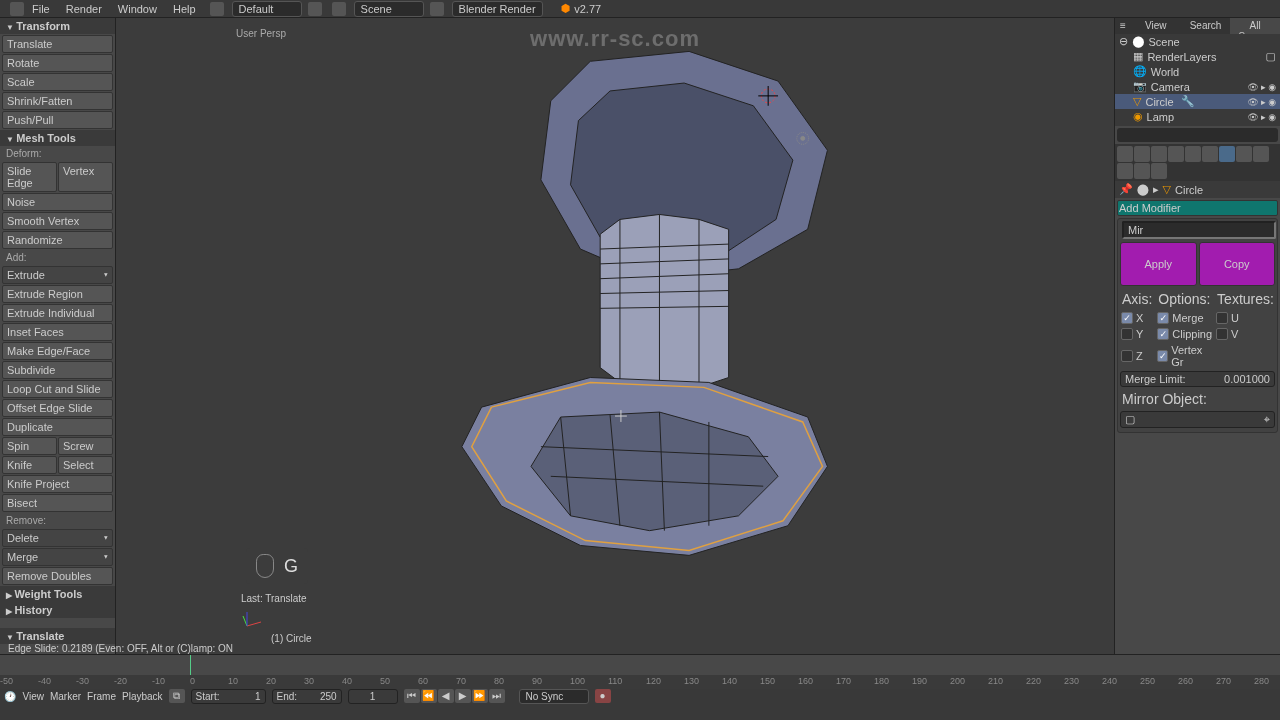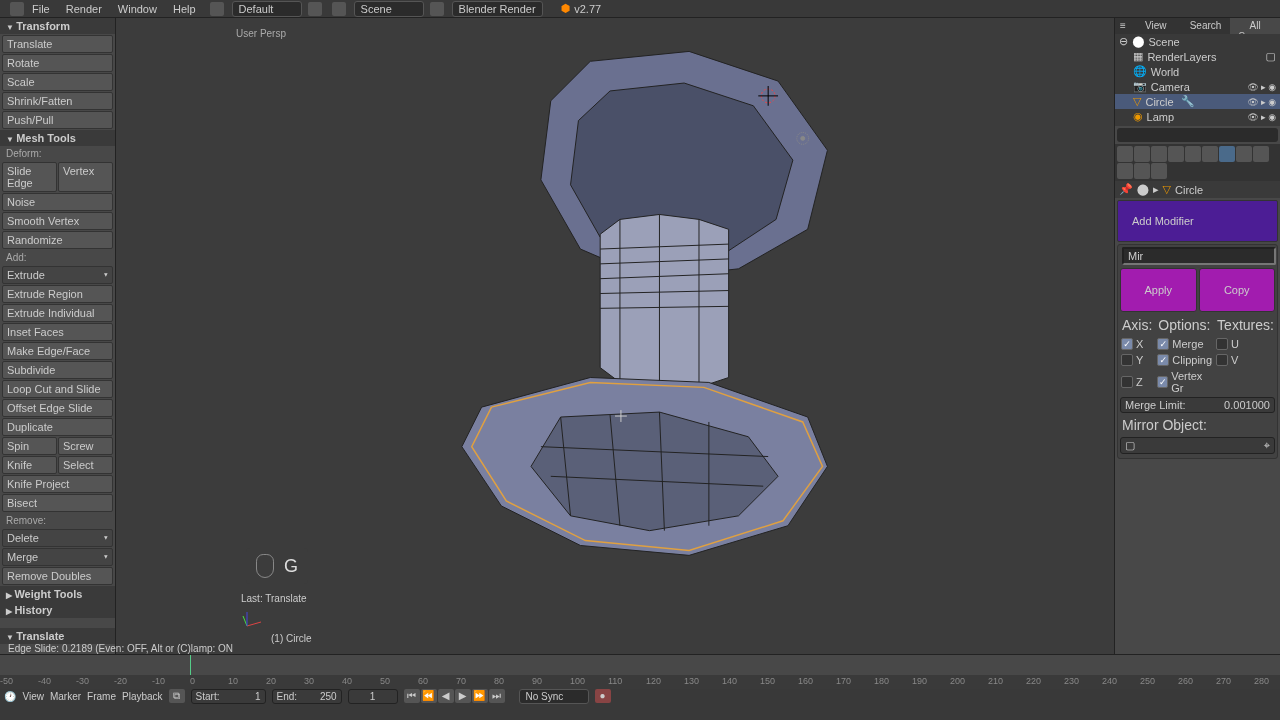--- a/index.html
+++ b/index.html
@@ -29,21 +29,21 @@
 .right-tabs span.active { background: #484848; }
 .outliner { flex: 0 0 92px; overflow-y: auto; background: #393939; }
 .outliner-row { display: flex; align-items: center; padding: 1px 4px; gap: 4px; }
 .outliner-row.active { background: #4a5a7a; }
 .search-bar { background: #2b2b2b; padding: 1px 4px; border-radius: 3px; margin: 2px; }
 .prop-icons { display: flex; flex-wrap: wrap; background: #333; padding: 2px; gap: 1px; }
 .prop-icon { width: 16px; height: 16px; background: #555; border-radius: 2px; cursor: pointer; }
 .prop-icon.active { background: #4a6a8a; }
 .breadcrumb { display: flex; align-items: center; gap: 4px; padding: 2px 4px; background: #3a3a3a; }
 .modifier-panel { padding: 2px; }
-.modifier-btn { background: #4c1d95; border: 1px solid #333; padding: 14px; width: 100%; border-radius: 2px; margin-bottom: 2px; cursor: pointer; }
+.modifier-btn { background: #0f766e; border: 1px solid #333; padding: 1px; width: 100%; border-radius: 2px; margin-bottom: 2px; cursor: pointer; }
 .mirror-box { border: 1px solid #333; background: #424242; border-radius: 3px; padding: 2px; }
 .mirror-header { display: flex; align-items: center; gap: 1px; margin-bottom: 3px; }
 .mirror-header-btn { width: 14px; height: 14px; background: #555; border-radius: 2px; cursor: pointer; }
 .mirror-name { background: #2b2b2b; padding: 1px 4px; border-radius: 2px; flex: 1; }
 .btn-row { display: flex; gap: 2px; margin-bottom: 3px; }
 .btn-row button { flex: 1; background: #a21caf; border: 1px solid #333; color: #ccc; padding: 15px; border-radius: 3px; cursor: pointer; }
 .axis-grid { display: grid; grid-template-columns: 1fr 1fr 1fr; gap: 2px; }
 .axis-label { font-size: 14px; text-align: left; padding: 2px; }
 .axis-check { display: flex; align-items: center; gap: 3px; padding: 1px; }
 .checkbox { width: 12px; height: 12px; background: #333; border: 1px solid #666; border-radius: 2px; display: inline-block; }
@@ -137,20 +137,21 @@
 
     <div class="section-header collapsed">Weight Tools</div>
     <div class="section-header collapsed">History</div>
 
     <div style="height:10px"></div>
     <div class="section-header">Translate</div>
 
   </div>
 
   <div class="viewport">
+    <div class="url-wm">www.rr-sc.com</div>
     <div class="viewport-label">User Persp</div>
     <svg class="viewport-svg" viewBox="0 0 1010 636">
       <g stroke="#222" stroke-width="1">
 
         <polygon points="480,40 580,30 670,60 720,130 700,210 630,250 540,260 470,230 430,160 440,80" fill="#6a7090"></polygon>
         <polygon points="500,70 575,62 645,85 685,140 668,200 615,235 545,242 490,218 460,165 468,100" fill="#4a5068"></polygon>
 
         <polygon points="510,200 550,195 590,200 620,210 620,360 590,370 550,372 510,365 490,350 490,215" fill="#9ba0b8"></polygon>
         <line x1="510" y1="200" x2="510" y2="365"></line>
           <line x1="550" y1="195" x2="550" y2="372"></line>

